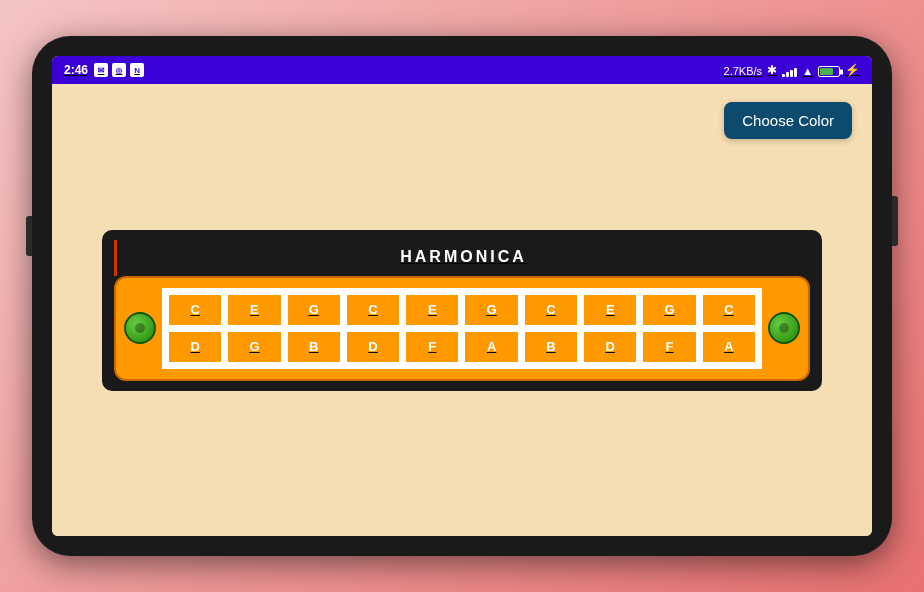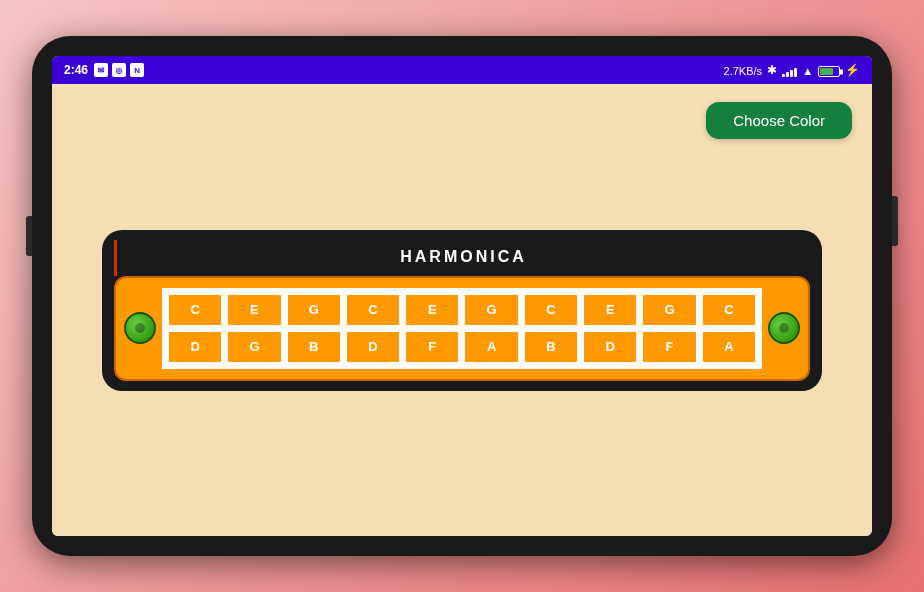--- a/index.html
+++ b/index.html
@@ -50,20 +50,21 @@
 
     .phone-screen {
       width: 820px;
       height: 480px;
       background: #f5deb3;
       border-radius: 6px;
       overflow: hidden;
       display: flex;
       flex-direction: column;
       position: relative;
+      text-decoration: underline;
     }
 
     
     .status-bar {
       width: 100%;
       height: 28px;
       background: #3a00d5;
       display: flex;
       align-items: center;
       justify-content: space-between;
@@ -145,36 +146,36 @@
       display: flex;
       flex-direction: column;
       align-items: center;
       justify-content: center;
     }
 
     .choose-color-btn {
       position: absolute;
       top: 18px;
       right: 20px;
-      background: #15803d;
+      background: #0c4a6e;
       color: white;
       border: none;
-      border-radius: 13px;
-      padding: 10px 27px;
+      border-radius: 8px;
+      padding: 10px 18px;
       font-size: 15px;
       font-weight: 500;
       cursor: pointer;
       box-shadow: 0 2px 6px rgba(0,0,0,0.2);
     }
 
     
     .harmonica-container {
       width: 720px;
       background: #1a1a1a;
-      border-radius: 20px;
+      border-radius: 10px;
       padding: 10px 12px;
       position: relative;
     }
 
     .harmonica-title-bar {
       background: #1a1a1a;
       text-align: center;
       color: white;
       font-size: 16px;
       font-weight: bold;

